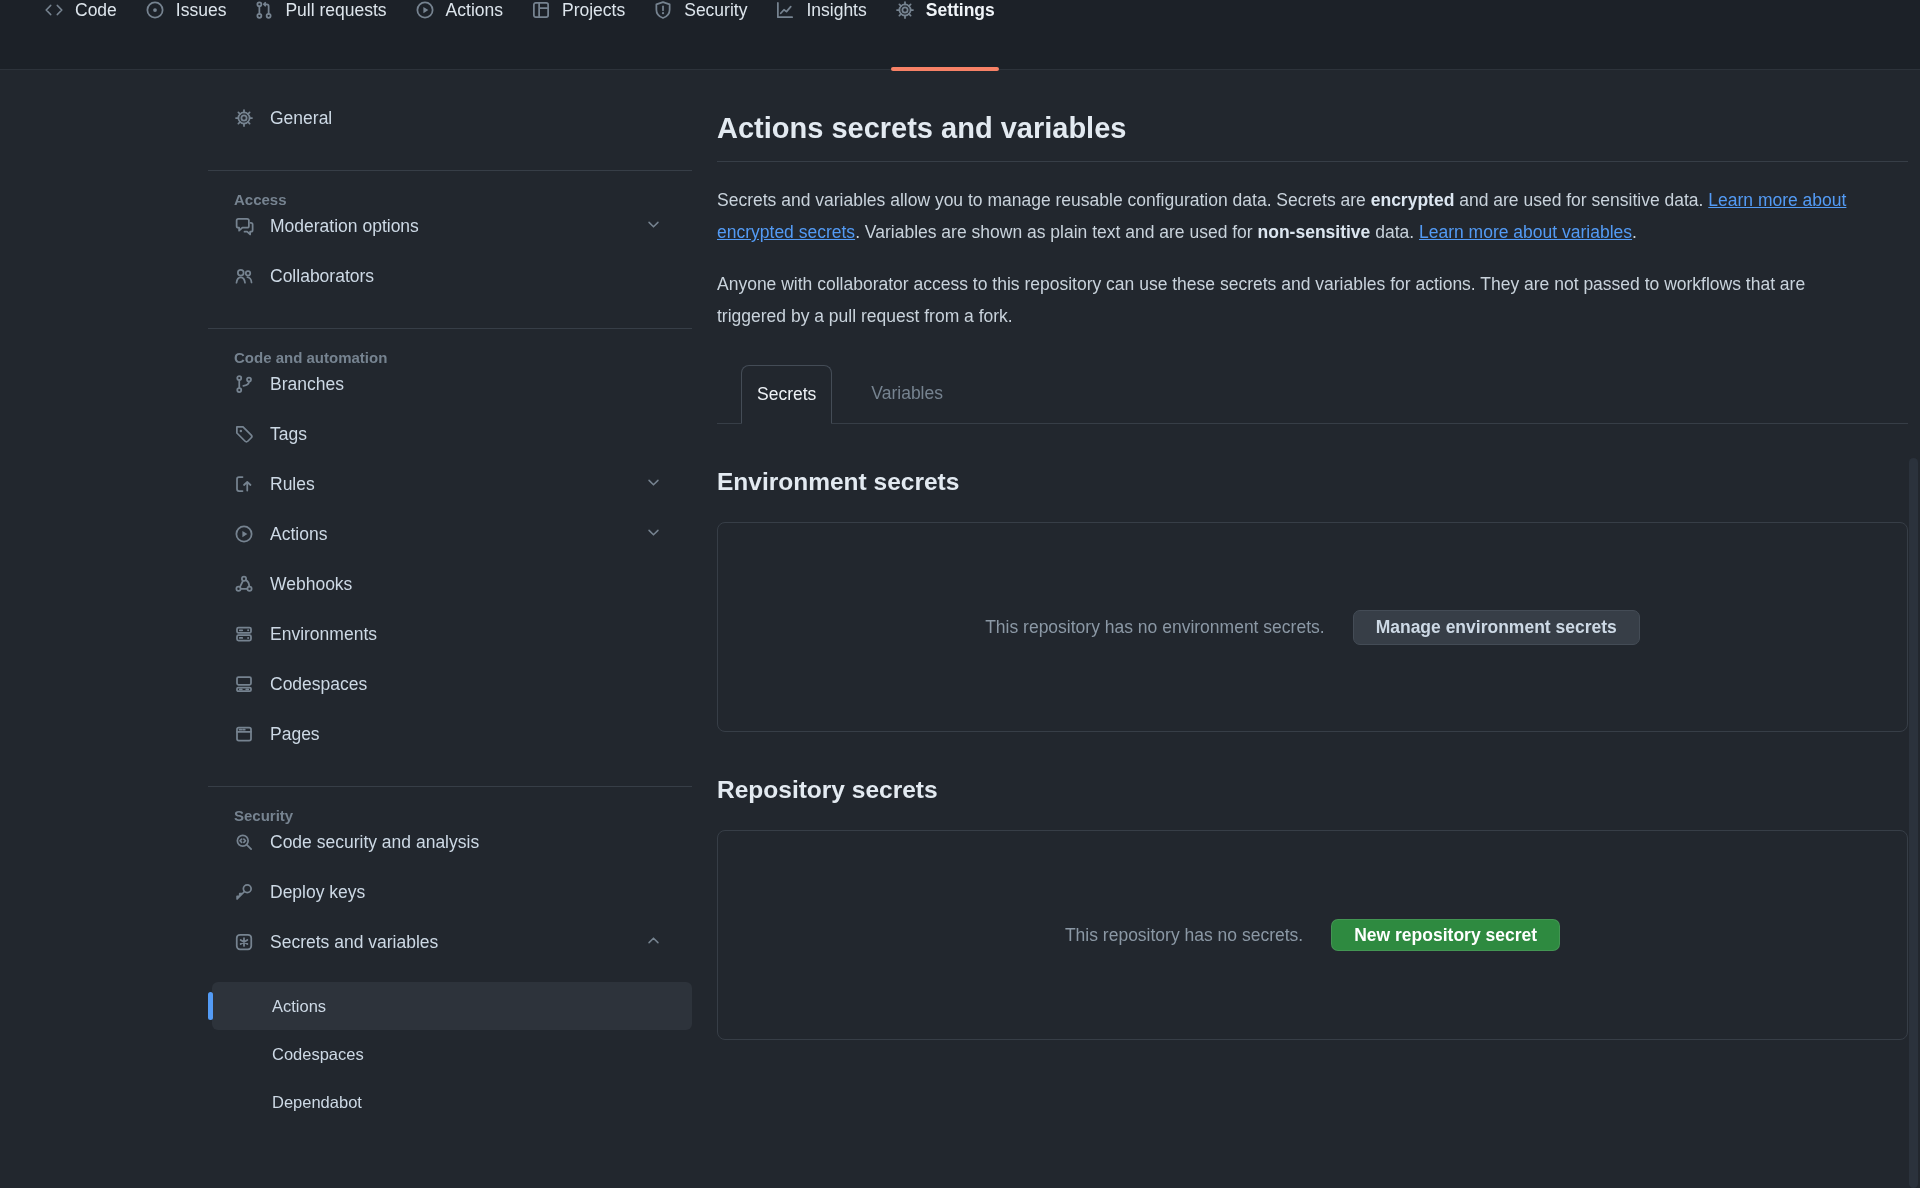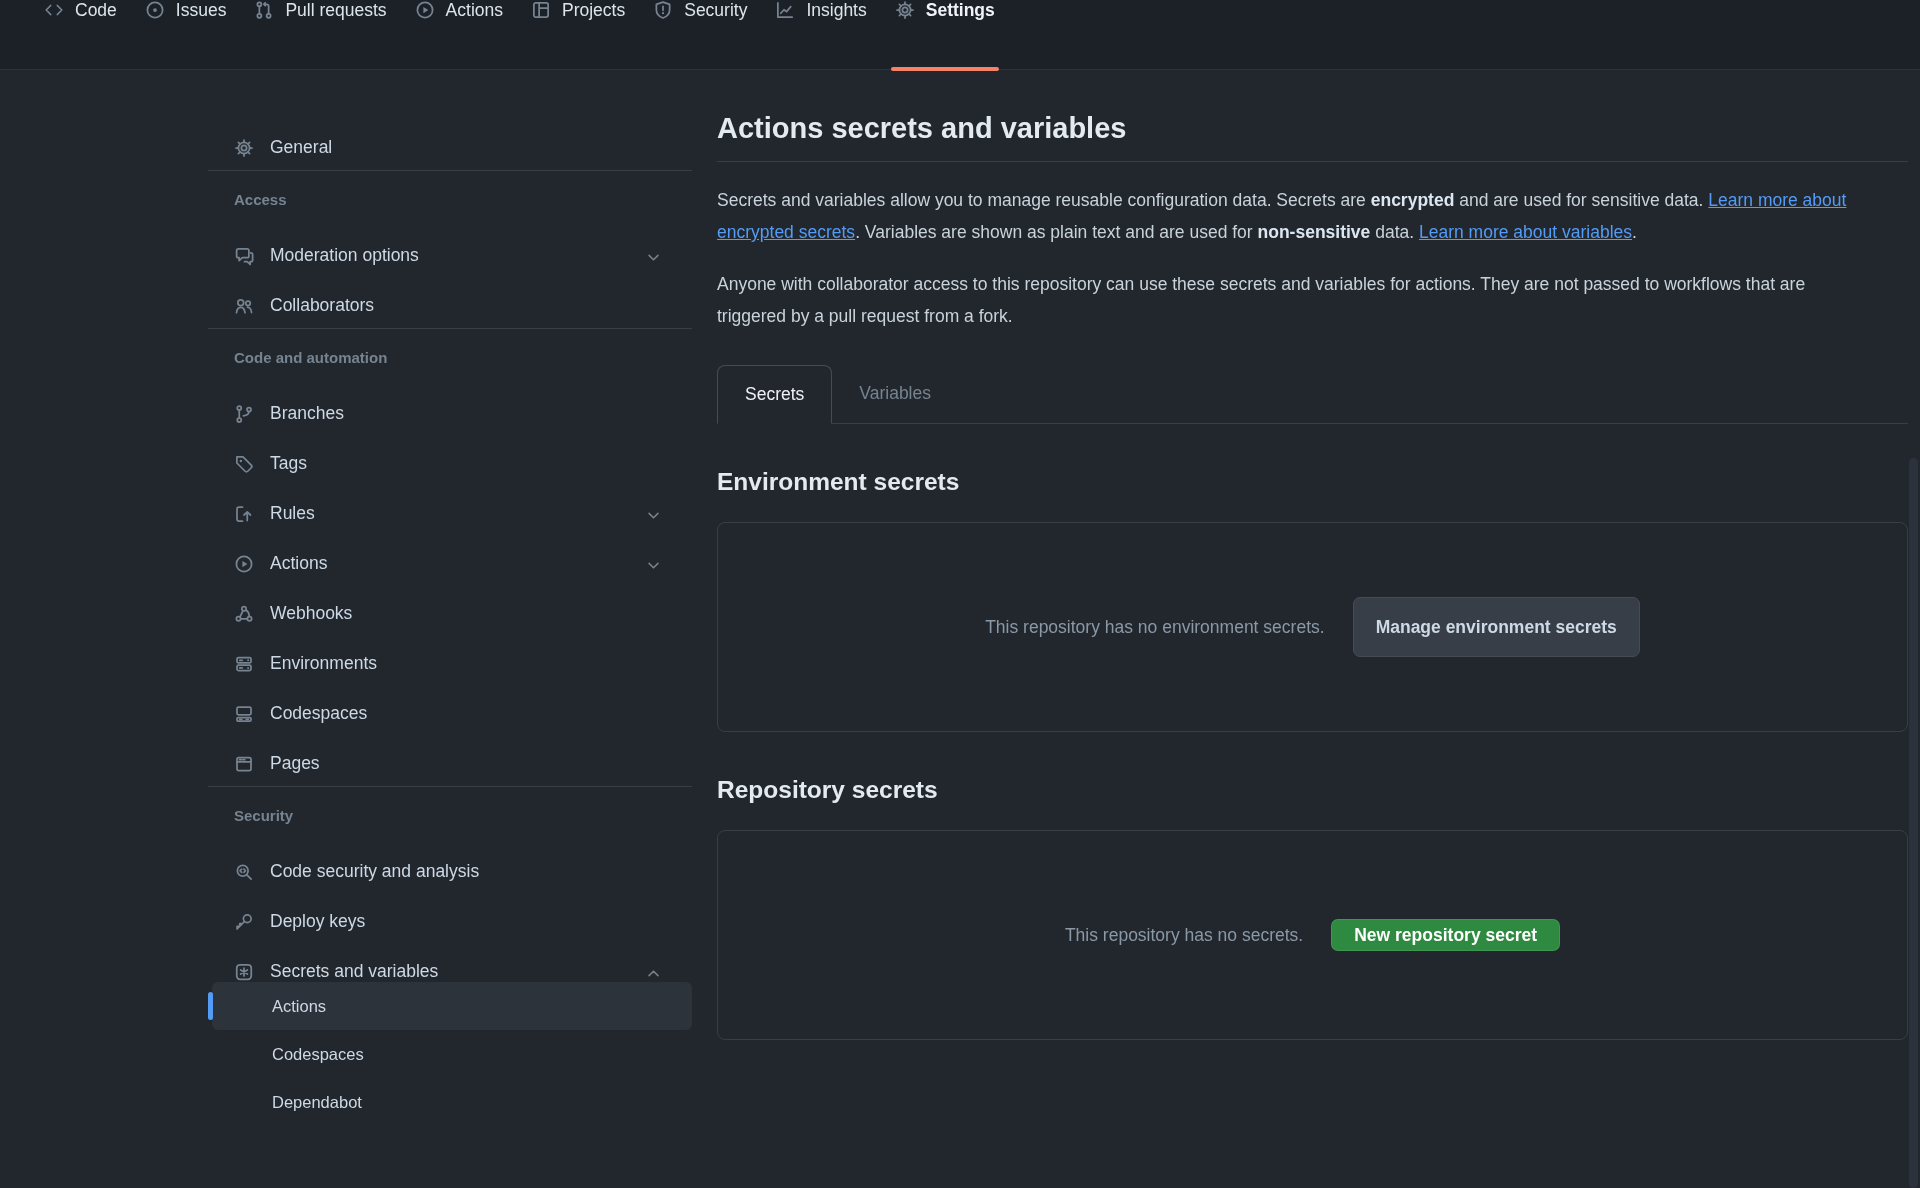--- a/index.html
+++ b/index.html
@@ -47,21 +47,21 @@
     background:var(--accent-underline);border-radius:3px;
   }
 
   
   .content-wrap{display:flex;align-items:flex-start;}
   .sidebar{margin-left:208px;width:484px;padding-top:38px;flex:none;}
   .main{flex:1;margin-left:25px;margin-right:12px;padding-top:42px;}
 
   
   .sb-item{
-    height:50px;display:flex;align-items:flex-end;gap:16px;
+    height:50px;display:flex;align-items:flex-start;gap:16px;
     padding-left:26px;font-size:17.5px;color:#cdd9e5;cursor:pointer;
     position:relative;border-radius:6px;
   }
   .sb-item .sico{width:20px;height:20px;flex:none;}
   .sb-item .chev{position:absolute;right:30px;width:17px;height:17px;}
   .sb-item.bold{font-weight:400;}
   .sb-section{
     padding-left:26px;font-size:15px;font-weight:700;color:var(--fg-muted);
     margin-top:20px;margin-bottom:8px;
   }
@@ -79,40 +79,40 @@
 
   
   .page-title{font-size:29px;font-weight:600;color:var(--fg-bright);padding-bottom:16px;border-bottom:1px solid var(--border-muted);}
   .intro{margin-top:22px;font-size:17.5px;line-height:32px;color:var(--fg);max-width:1200px;}
   .intro .b{font-weight:700;color:#dce6f0;}
   .intro a{color:var(--link);text-decoration:underline;cursor:pointer;}
   .note{margin-top:20px;font-size:17.5px;line-height:32px;color:var(--fg);max-width:1160px;}
 
   .tabnav{margin-top:32px;border-bottom:1px solid var(--border-muted);display:flex;align-items:flex-end;}
   .tab{
-    height:59px;display:flex;align-items:center;padding:0 27px;
-    font-size:17.5px;color:var(--fg-muted);cursor:pointer;
+    height:59px;display:flex;align-items:center;padding:0 15px;
+    font-size:17.5px;color:var(--fg-muted);cursor:pointer;margin-left:24px;
   }
   .tab.active{
     background:var(--page-bg);
     border:1px solid var(--border-default);
     border-bottom:1px solid var(--page-bg);
     border-radius:8px 8px 0 0;
     margin-bottom:-1px;
     color:#eef2f6;
   }
 
   .section-h{margin-top:44px;font-size:24.5px;font-weight:700;color:var(--fg-bright);}
   .empty-box{
     margin-top:26px;border:1px solid var(--border-muted);border-radius:8px;
     height:210px;display:flex;align-items:center;justify-content:center;gap:28px;
   }
   .empty-msg{font-size:17.5px;color:#8b98a5;}
   .btn{
-    height:60px;display:inline-flex;align-items:center;padding:0 22px;
+    height:35px;display:inline-flex;align-items:center;padding:0 22px;
     border-radius:7px;font-size:17.5px;font-weight:700;cursor:pointer;
     font-family:inherit;
   }
   .btn-secondary{background:var(--btn-bg);border:1px solid var(--border-default);color:#cdd9e5;}
   .btn-primary{background:var(--btn-primary);border:1px solid rgba(255,255,255,0.1);color:#ffffff;height:32px;text-align:center;}
 
   .scroll-thumb{
     position:absolute;right:2px;top:458px;bottom:0;width:9px;
     background:#2b323c;border-radius:5px;
   }

